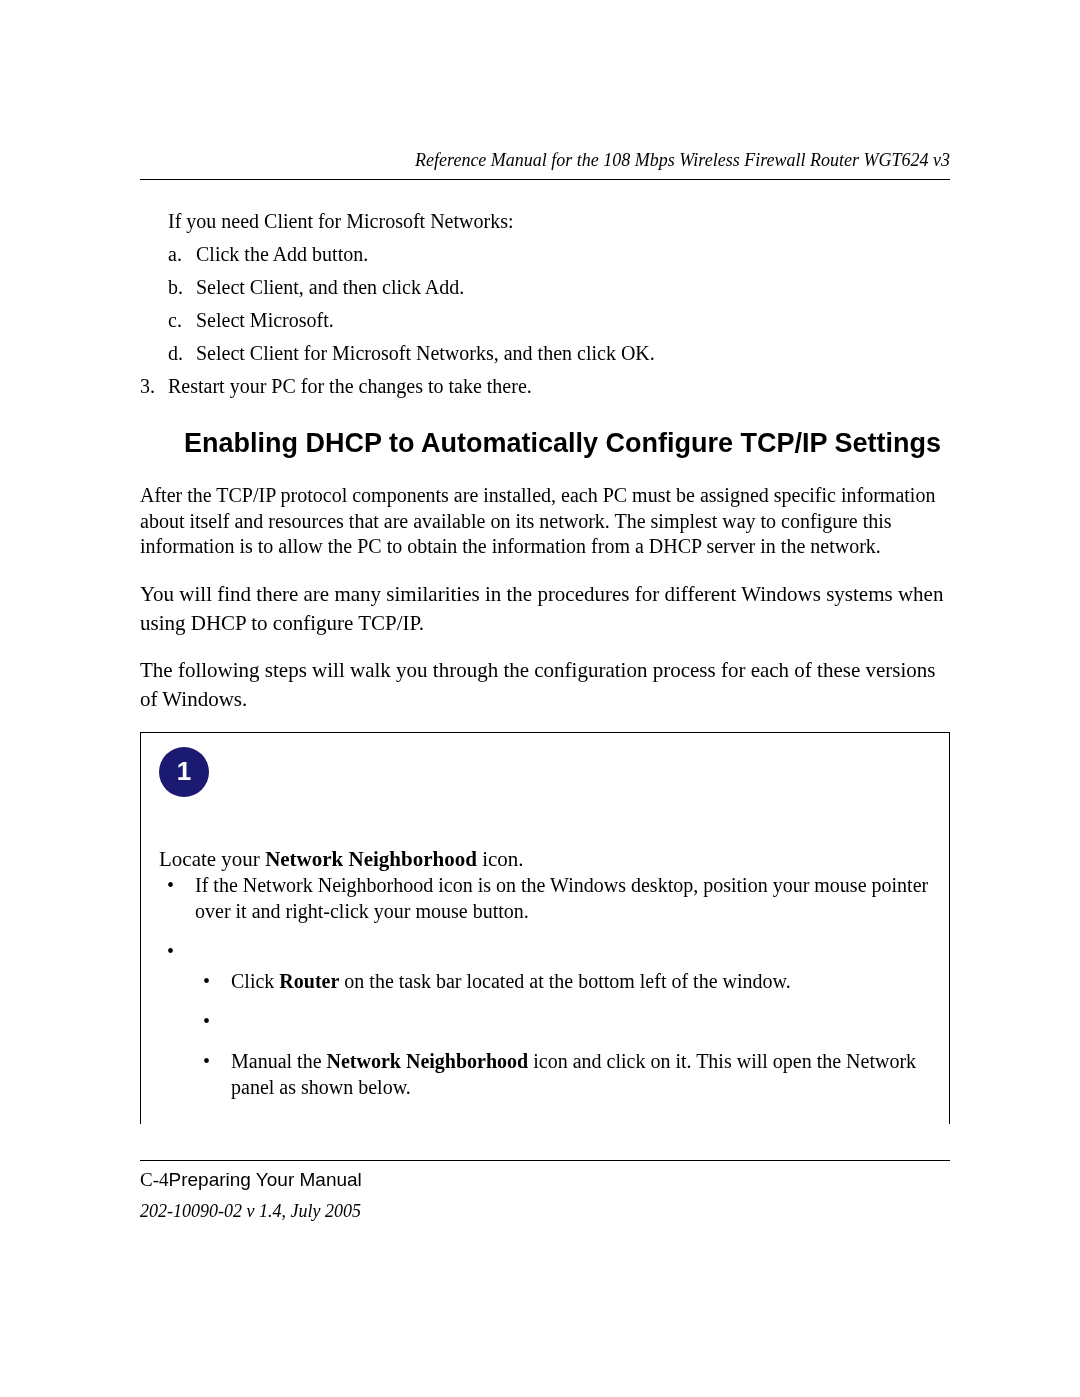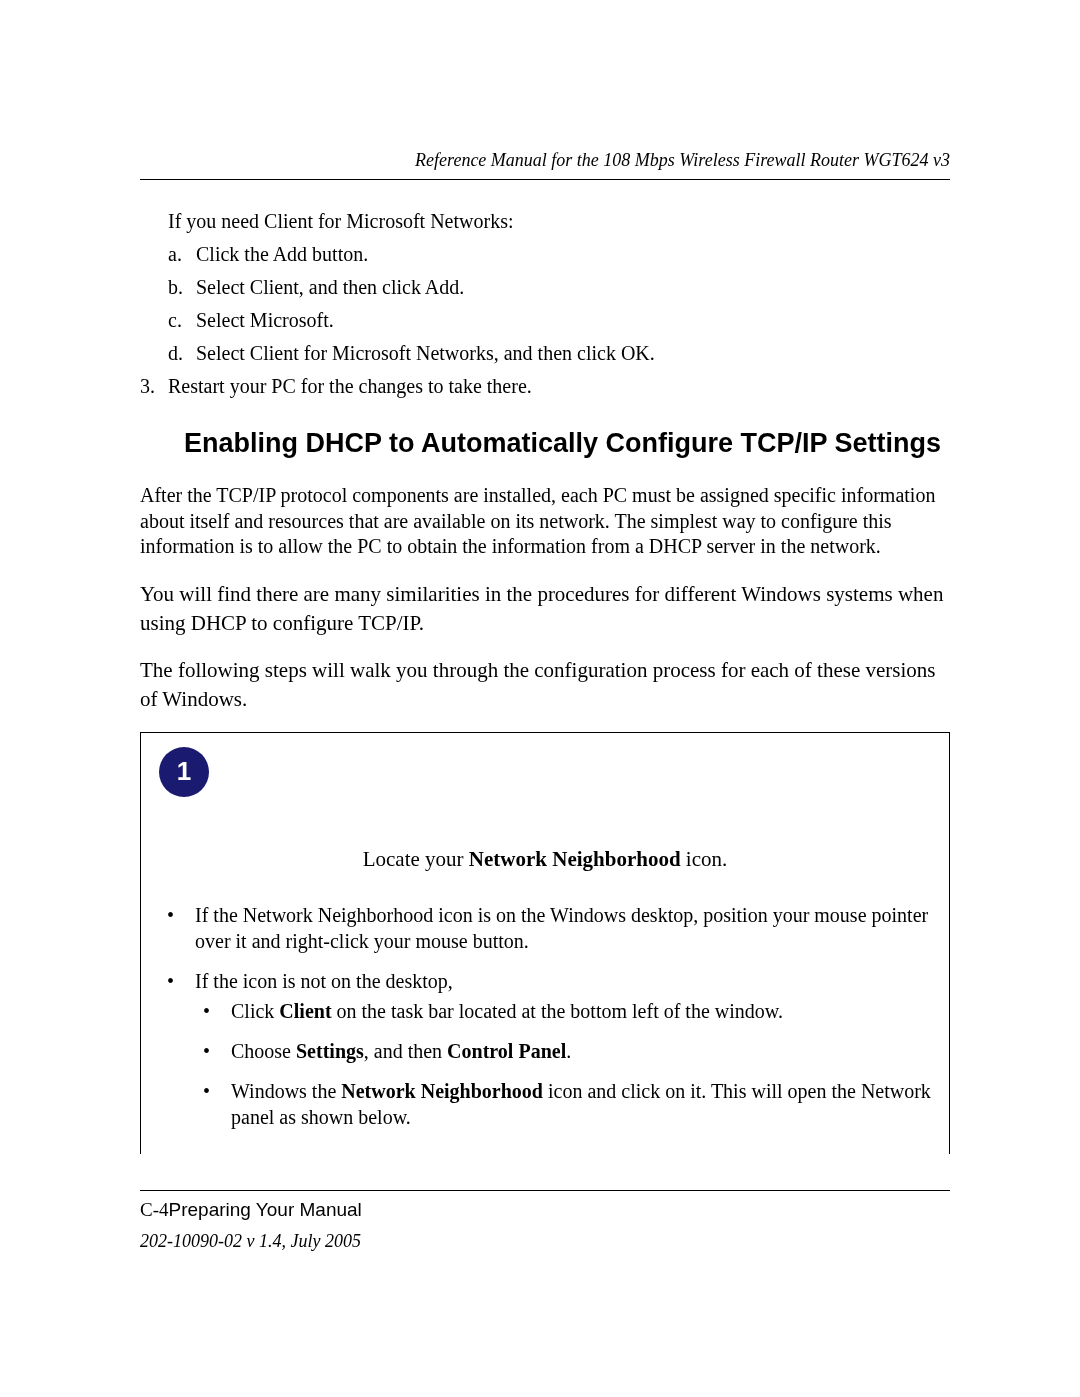--- a/index.html
+++ b/index.html
@@ -91,22 +91,21 @@
       display: flex;
       align-items: center;
       justify-content: center;
       font-family: Arial, Helvetica, sans-serif;
       font-weight: bold;
       font-size: 26px;
       margin-bottom: 50px;
     }
     .step-intro {
       font-size: 21px;
-      margin-bottom: 30px;
-      text-align: center;
+      margin-bottom: 0;
     }
     .bullet-list {
       list-style: none;
       margin-left: 8px;
     }
     .bullet-list > li {
       font-size: 20px;
       line-height: 1.3;
       margin-bottom: 14px;
       display: flex;
@@ -200,39 +199,35 @@
   </p>
 
   <ul class="bullet-list">
     <li>
       <span class="bullet">•</span>
       <span>If the Network Neighborhood icon is on the Windows desktop, position your mouse pointer over it and right-click your mouse button.</span>
     </li>
     <li style="display:block;">
       <div style="display:flex;">
         <span class="bullet">•</span>
-        <span>If the icon is not on the desktop,</span>
       </div>
       <ul class="sub-bullet-list">
         <li>
           <span class="bullet">•</span>
           <span>
-            <span>Click </span><b>Client</b><span> on the task bar located at the bottom left of the window.</span>
+            <span>Click </span><b>Router</b><span> on the task bar located at the bottom left of the window.</span>
           </span>
         </li>
         <li>
           <span class="bullet">•</span>
-          <span>
-            <span>Choose </span><b>Settings</b><span>, and then </span><b>Control Panel</b><span>.</span>
-          </span>
         </li>
         <li>
           <span class="bullet">•</span>
           <span>
-            <span>Windows the </span><b>Network Neighborhood</b><span> icon and click on it. This will open the Network panel as shown below.</span>
+            <span>Manual the </span><b>Network Neighborhood</b><span> icon and click on it. This will open the Network panel as shown below.</span>
           </span>
         </li>
       </ul>
     </li>
   </ul>
 </div>
 
 <hr class="footer-rule">
 <div class="footer-row">
   <span class="left">C-4</span>

